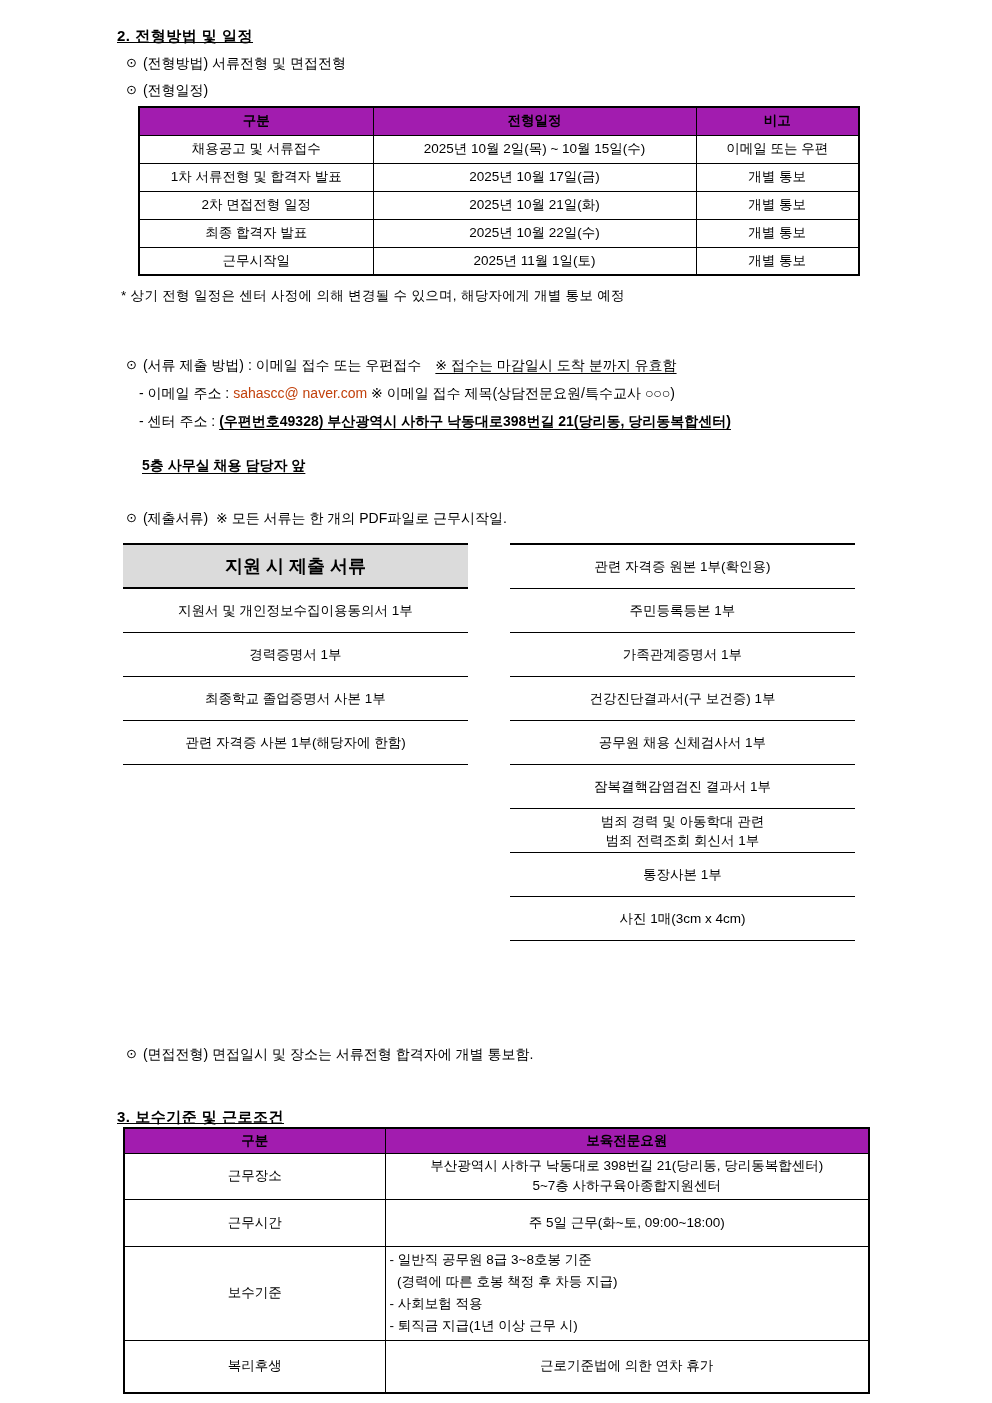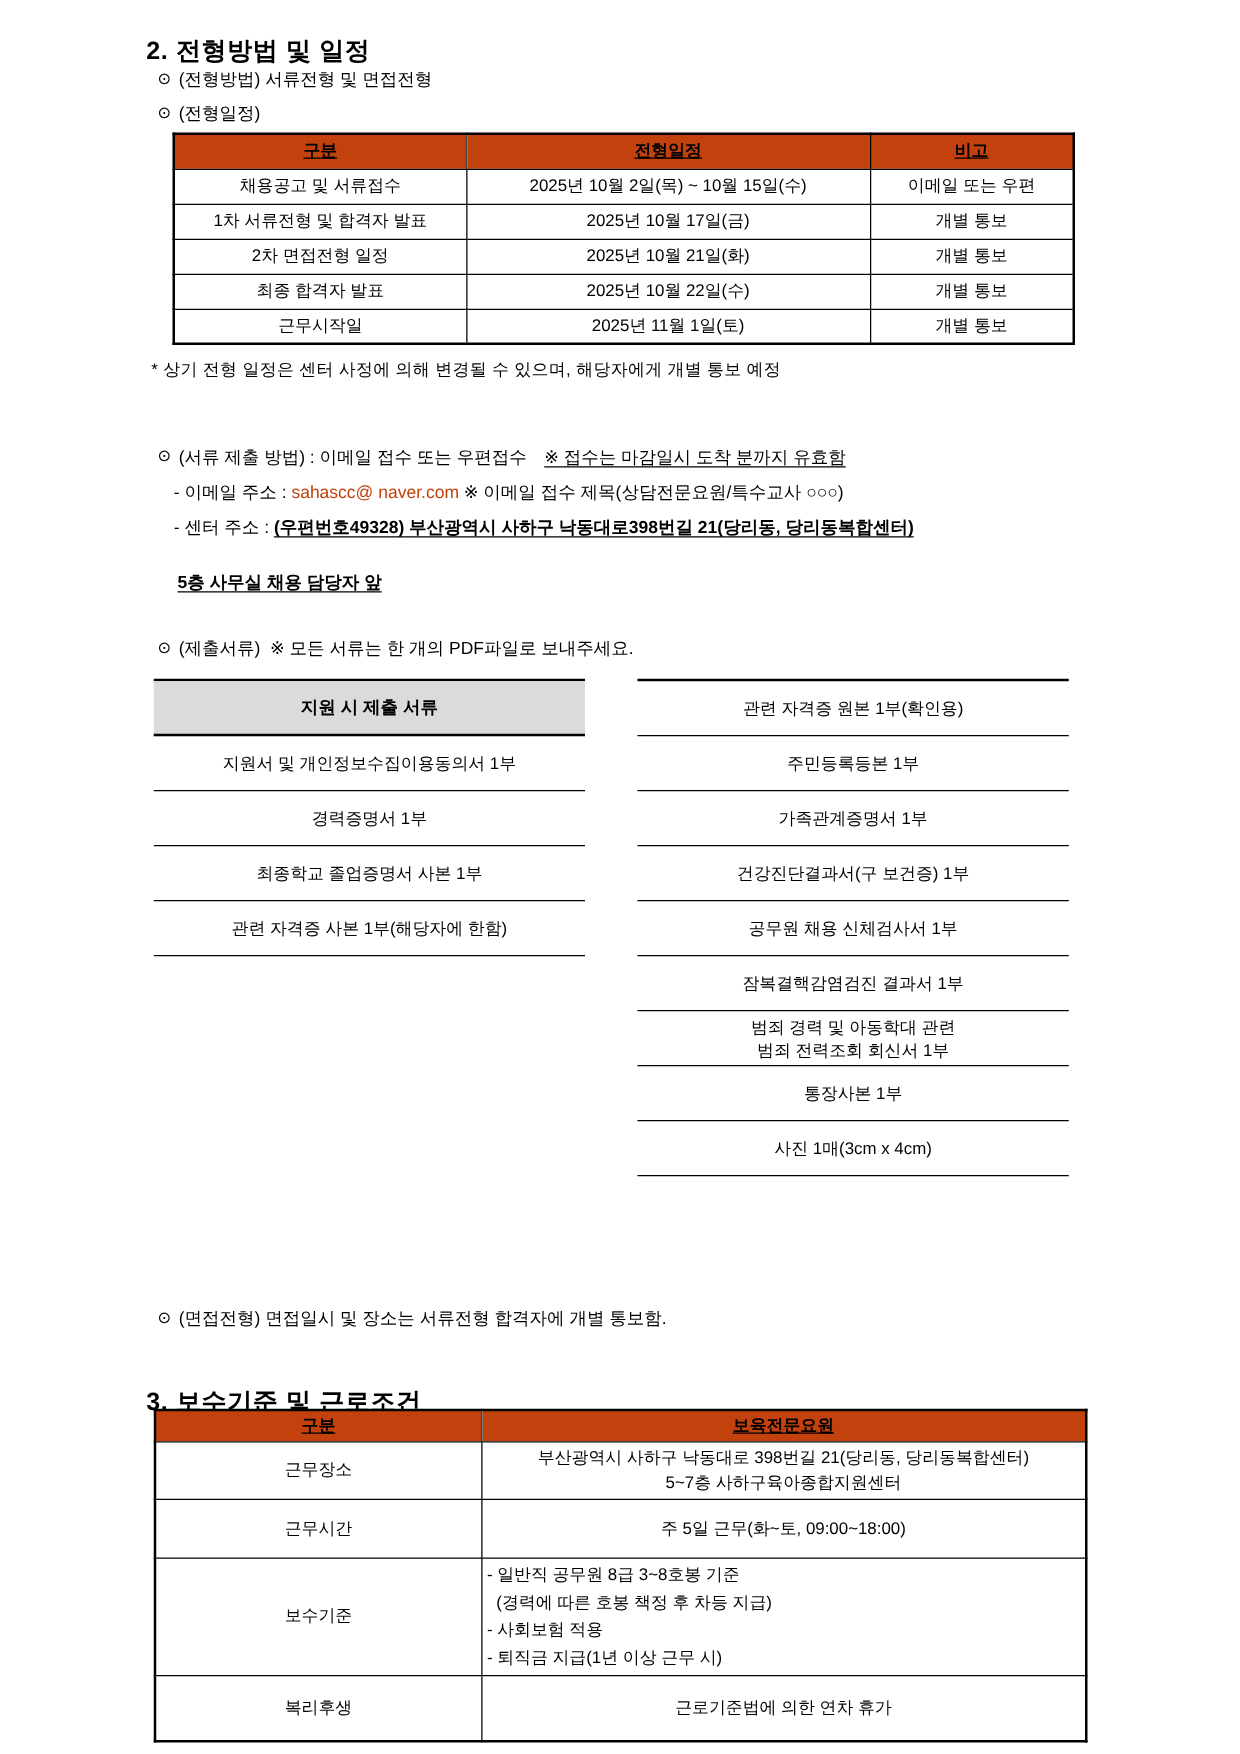--- a/index.html
+++ b/index.html
@@ -1,43 +1,43 @@
 <!DOCTYPE html>
 <html><head>
 <meta charset="utf-8">
 <style>
   html,body { margin:0; padding:0; background:#fff; }
   body { font-family:"Liberation Sans","DejaVu Sans",sans-serif; color:#000; }
   #page { position:relative; width:992px; height:1403px; background:#ffffff; overflow:hidden; }
 
   .abs { position:absolute; }
-  .h-title { font-size:20px; font-weight:bold; letter-spacing:0.5px; }
+  .h-title { font-size:15px; font-weight:bold; letter-spacing:0.5px;text-decoration:underline; }
   .body-line { font-size:14px; white-space:nowrap; }
   .bullet { display:inline-block; margin-right:6px; font-size:13px; position:relative; top:-1px; }
   .u { text-decoration:underline; text-underline-offset:3px; }
   .b { font-weight:bold;margin-top:16px; }
   .pre { white-space:pre-wrap; }
   .email-link { color:#c2410c; text-decoration:none; }
 
   
   table.grid { border-collapse:collapse; table-layout:fixed; }
   table.grid th, table.grid td {
     border:1px solid #000; text-align:center; vertical-align:middle;
     font-size:13.5px; padding:0 4px; overflow:hidden;
   }
-  table.grid th { background:#c2410c; font-weight:bold;text-decoration:underline; }
+  table.grid th { background:#a21caf; font-weight:bold; }
   table.grid { border:2px solid #000; }
   #schedule-table tr { height:28px; }
 
   
   .doc-table { position:absolute; width:345px; border-top:2px solid #000; }
   .doc-header {
     height:42px; background:#DBDBDB; border-bottom:2px solid #000;
     display:flex; align-items:center; justify-content:center;
-    font-size:14px; font-weight:bold;
+    font-size:18px; font-weight:bold;
   }
   .doc-row {
     height:43px; border-bottom:1.5px solid #000;
     display:flex; flex-direction:column; align-items:center; justify-content:center;
     font-size:13.5px; line-height:19px; text-align:center;
   }
 
   
   #conditions-table td, #conditions-table th { font-size:13.5px; }
   #conditions-table .val-center { text-align:center; line-height:20px; }
@@ -106,21 +106,21 @@
   <div class="abs" style="left:121px; top:287px; font-size:13.5px; letter-spacing:0.3px;">* 상기 전형 일정은 센터 사정에 의해 변경될 수 있으며, 해당자에게 개별 통보 예정</div>
   <div class="abs body-line" style="left:139px; top:385px;">
     <span>- 이메일 주소 : </span><a href="#" class="email-link">sahascc@ naver.com</a><span> ※ 이메일 접수 제목(상담전문요원/특수교사 ○○○)</span>
   </div>
   <div class="abs body-line" style="left:139px; top:413px;">
     <span>- 센터 주소 : </span><span class="b u">(우편번호49328) 부산광역시 사하구 낙동대로398번길 21(당리동, 당리동복합센터)</span>
   </div>
   <div class="abs body-line b u" style="left:142px; top:441px;">5층 사무실 채용 담당자 앞</div>
 
   <div class="abs body-line" style="left:126px; top:510px;">
-    <span class="bullet">⊙</span><span class="pre">(제출서류)  ※ 모든 서류는 한 개의 PDF파일로 보내주세요.</span>
+    <span class="bullet">⊙</span><span class="pre">(제출서류)  ※ 모든 서류는 한 개의 PDF파일로 근무시작일.</span>
   </div>
 
   <div class="doc-table" style="left:123px; top:543px;">
     <div class="doc-header">지원 시 제출 서류</div>
     <div class="doc-row">지원서 및 개인정보수집이용동의서 1부</div>
     <div class="doc-row">경력증명서 1부</div>
     <div class="doc-row">최종학교 졸업증명서 사본 1부</div>
     <div class="doc-row">관련 자격증 사본 1부(해당자에 한함)</div>
   </div>
 

